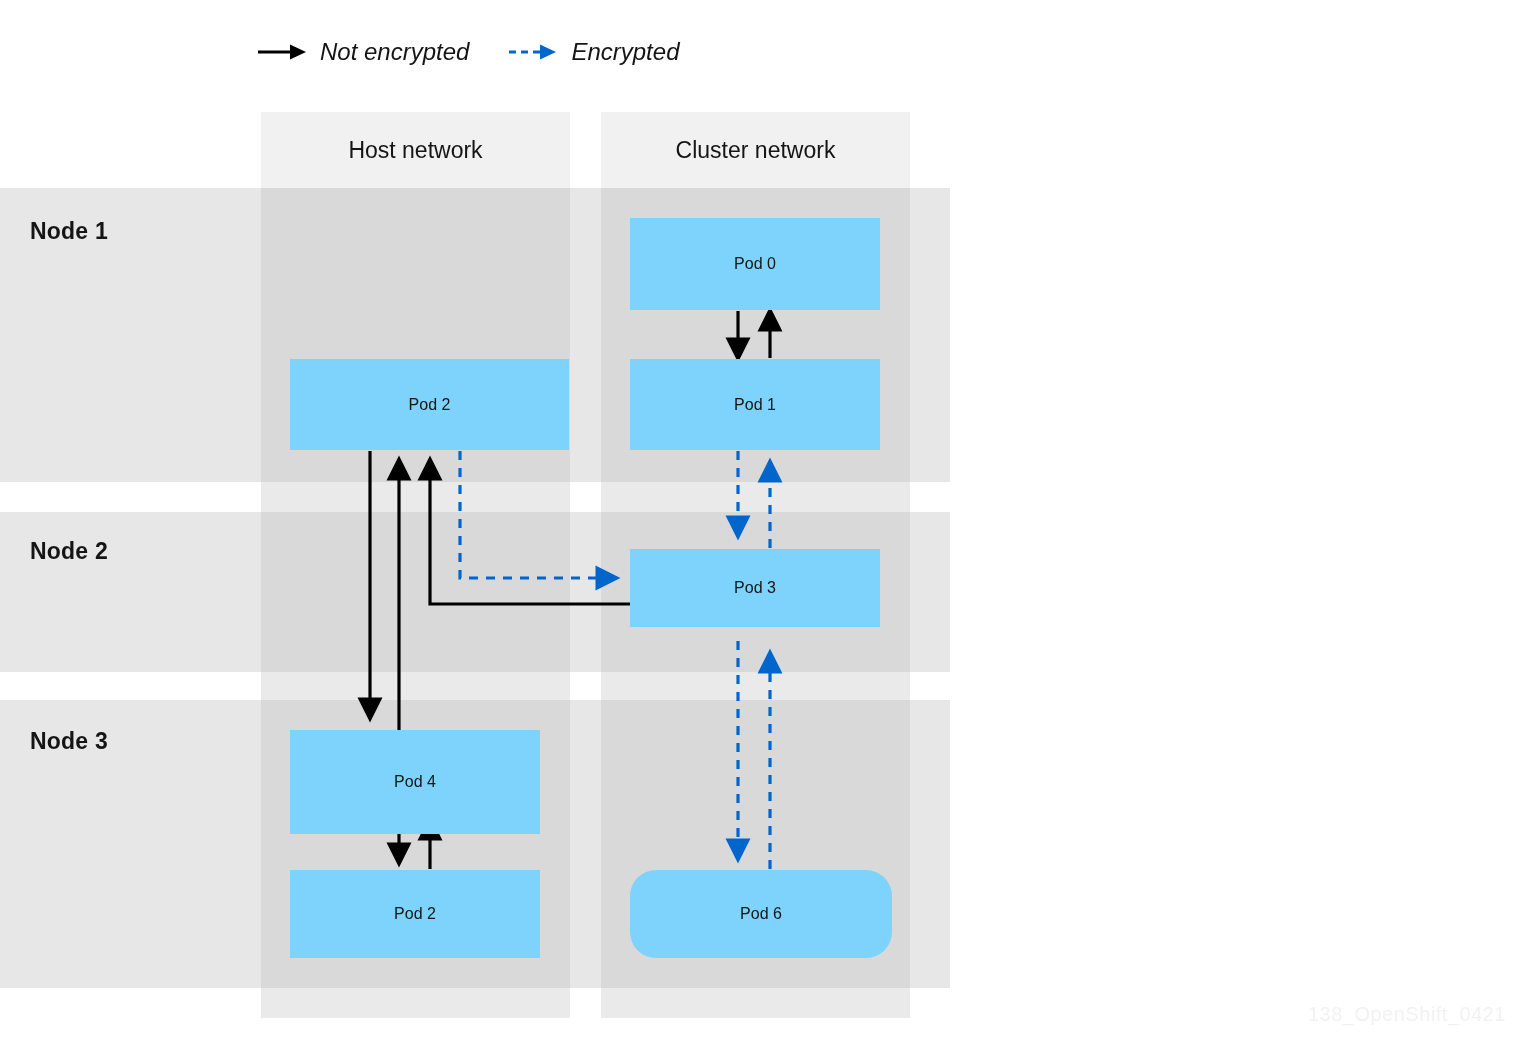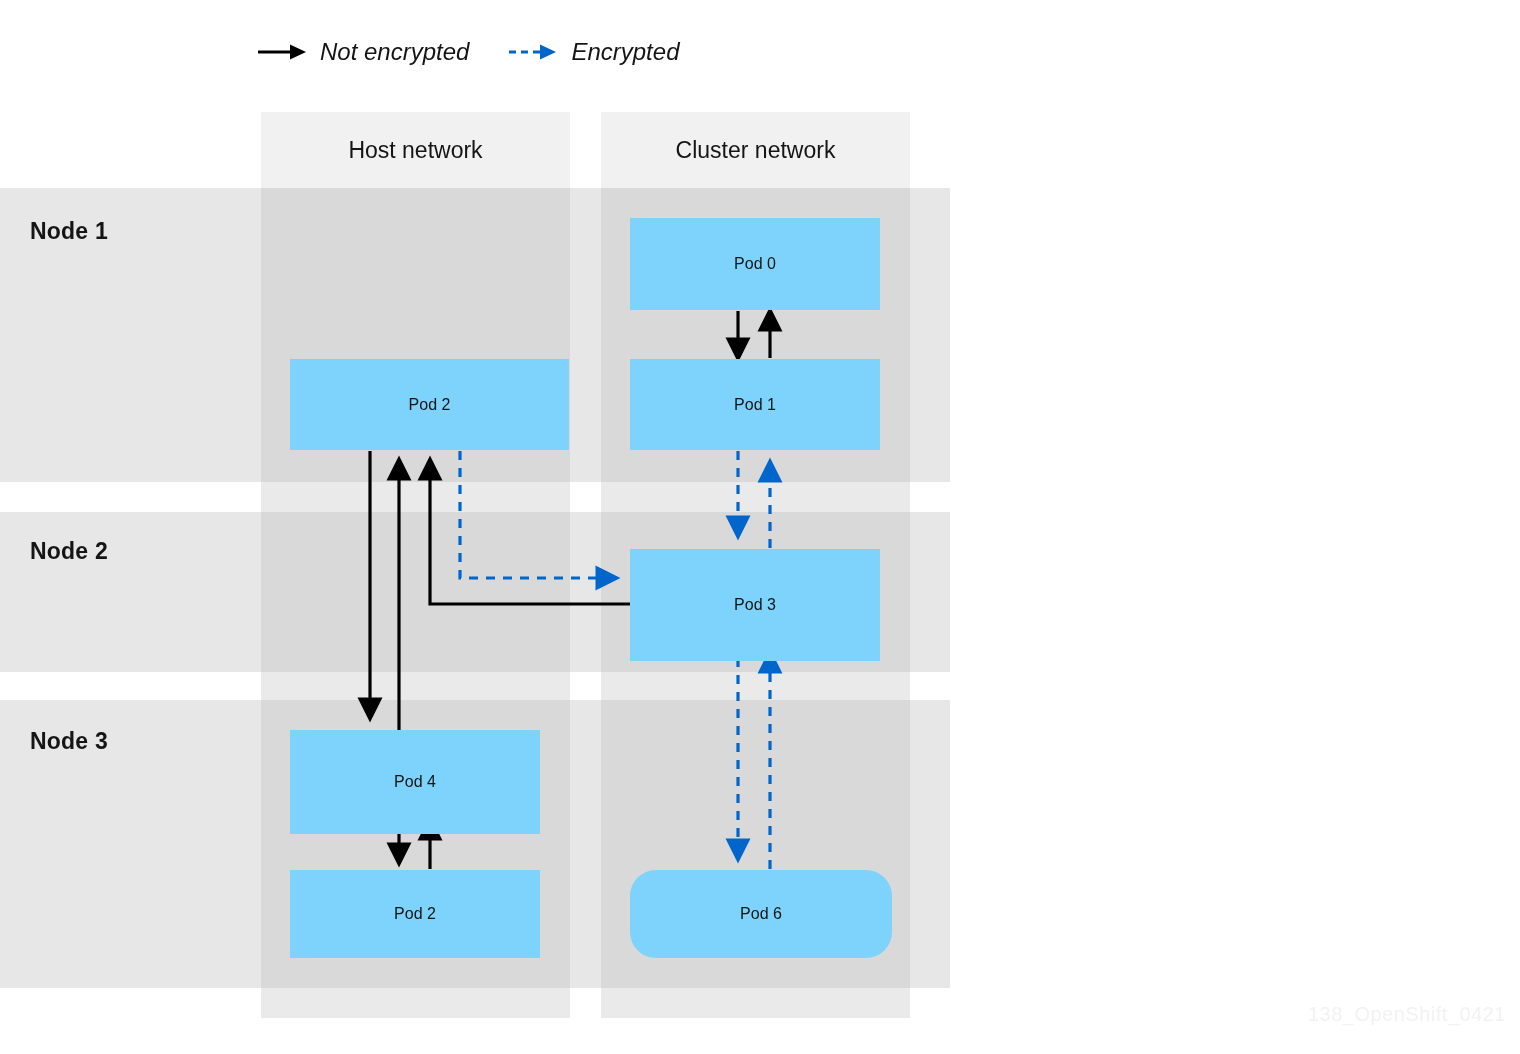--- a/index.html
+++ b/index.html
@@ -191,20 +191,20 @@
       <path d="M738,641 L738,851" fill="none" stroke="#0066cc" stroke-width="3.2" stroke-dasharray="9,8" marker-end="url(#ah-blue)"></path>
     </g>
     <g>
       <path d="M770,869 L770,661" fill="none" stroke="#0066cc" stroke-width="3.2" stroke-dasharray="9,8" marker-end="url(#ah-blue)"></path>
     </g>
   </svg>
 
   <div class="pod" style="left:630px;top:218px;width:250px;height:92px;">Pod 0</div>
   <div class="pod" style="left:630px;top:359px;width:250px;height:91px;text-align:center;">Pod 1</div>
   <div class="pod" style="left:290px;top:359px;width:279px;height:91px;">Pod 2</div>
-  <div class="pod" style="left:630px;top:549px;width:250px;height:112px;">Pod 3</div>
+  <div class="pod" style="left:630px;top:549px;width:250px;height:78px;">Pod 3</div>
   <div class="pod" style="left:290px;top:730px;width:250px;height:104px;">Pod 4</div>
   <div class="pod" style="left:290px;top:870px;width:250px;height:88px;">Pod 2</div>
   <div class="pod" style="left:630px;top:870px;width:262px;height:88px;border-radius:26px;">Pod 6</div>
 
   <div class="watermark">138_OpenShift_0421</div>
 
 </div>
 
 </body></html>

